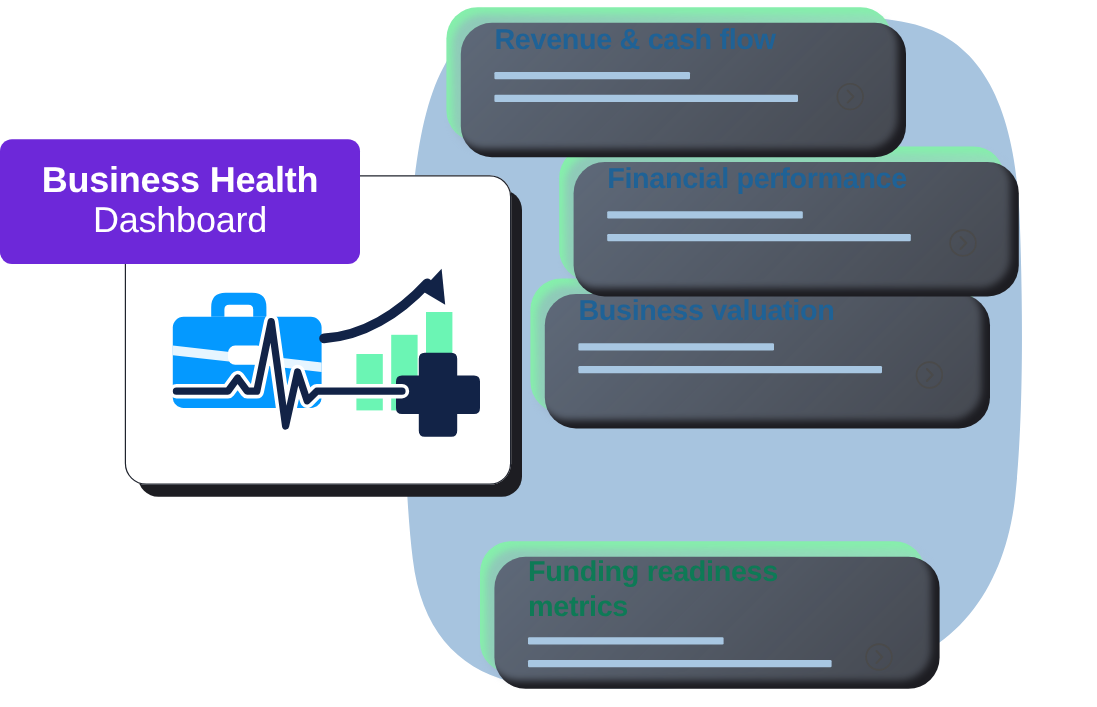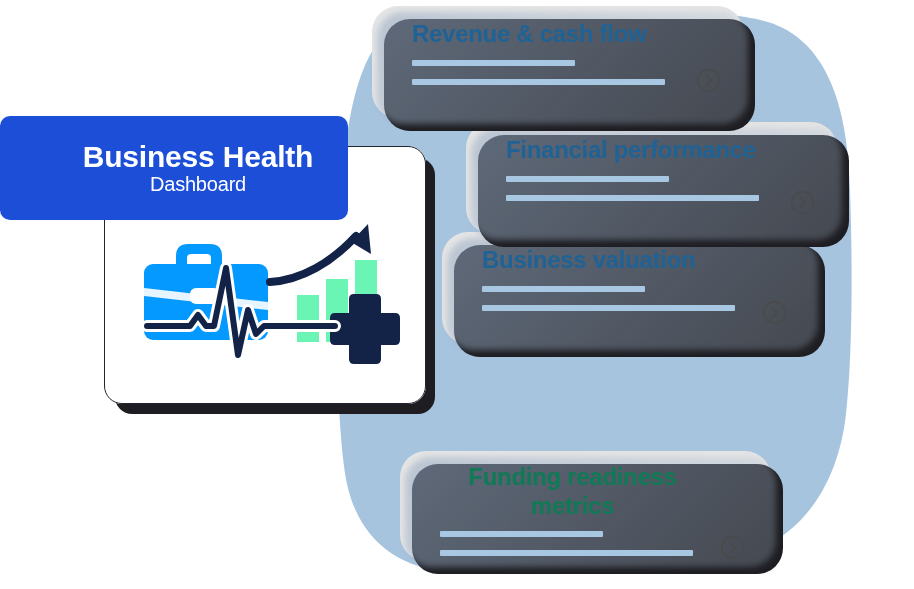--- a/index.html
+++ b/index.html
@@ -56,48 +56,47 @@
     height: 160px;
   }
 
   
   .badge {
     position: absolute;
     left: 0px;
     top: 116px;
     width: 300px;
     height: 104px;
-    background: #1d4ed8;
+    background: #6d28d9;
     border-radius: 10px;
     z-index: 9;
     display: flex;
     flex-direction: column;
     align-items: center;
     justify-content: center;
     color: #ffffff;
     text-align: center;
-    padding-left: 48px;
   }
   .badge .line1 {
     font-size: 30px;
     font-weight: bold;
     line-height: 1.08;
     letter-spacing: -0.2px;
   }
   .badge .line2 {
-    font-size: 20px;
+    font-size: 30px;
     font-weight: normal;
     line-height: 1.12;
     letter-spacing: -0.2px;
   }
 
   
   .card {
     position: absolute;
-    background: #e5e5e5;
+    background: #86efac;
     border-radius: 26px;
     box-sizing: border-box;
     padding: 14px 22px 12px 40px;
   }
   .card .shadow-dark {
     position: absolute;
     left: 12px; top: 13px;
     width: 100%; height: 100%;
     background: #1d1d22;
     border-radius: 26px;
@@ -112,21 +111,21 @@
     z-index: -1;
     filter: blur(3px);
   }
   .card .c-title {
     font-size: 24px;
     font-weight: bold;
     letter-spacing: -0.3px;
     line-height: 1.18;
   }
   .card.blue .c-title { color: #1f6296; }
-  .card.green .c-title { color: #0e7a56; text-align: center; }
+  .card.green .c-title { color: #0e7a56; }
 
   .bars {
     margin-top: 12px;
   }
   .bar {
     height: 6px;
     border-radius: 1px;
     background: #a8c7e2;
   }
   .bar.short { width: 163px; }

